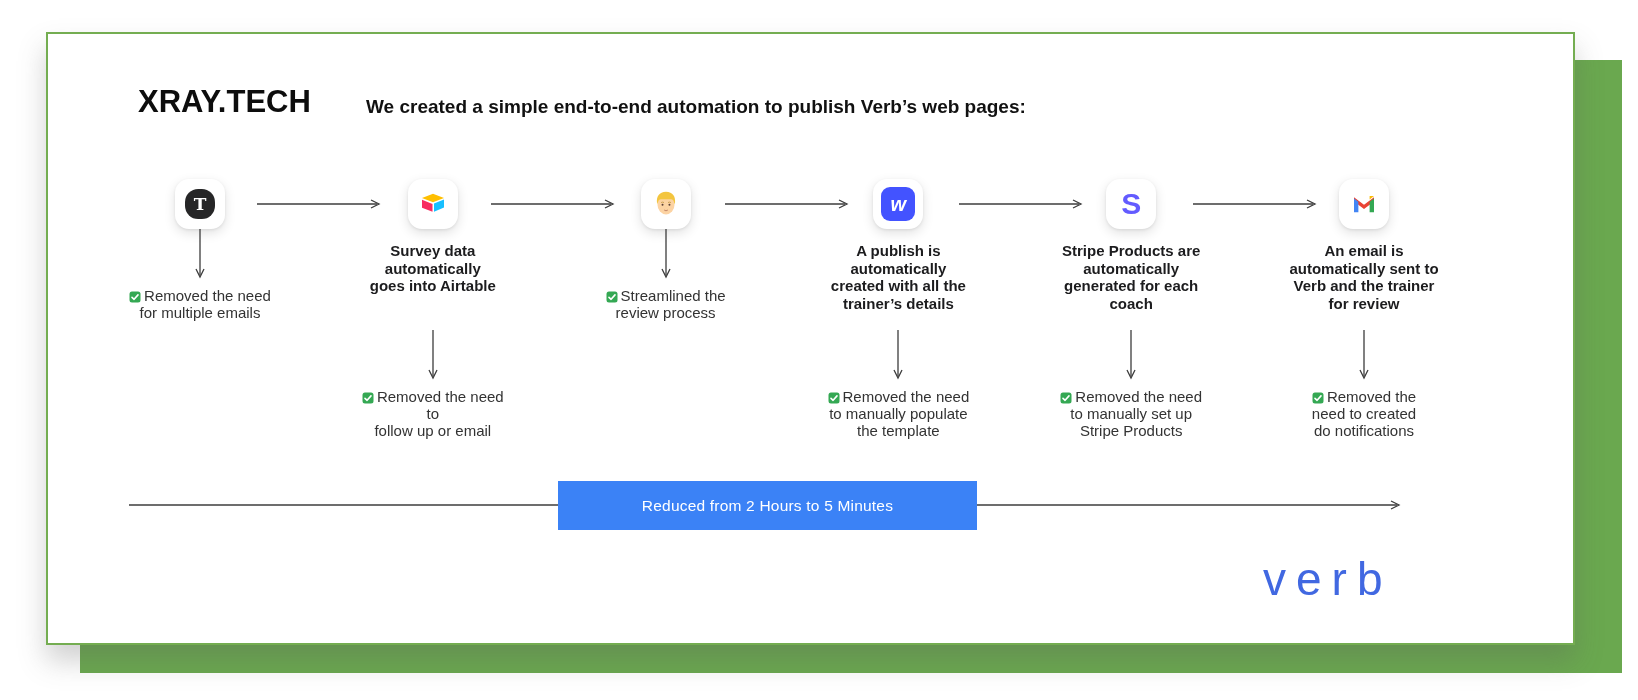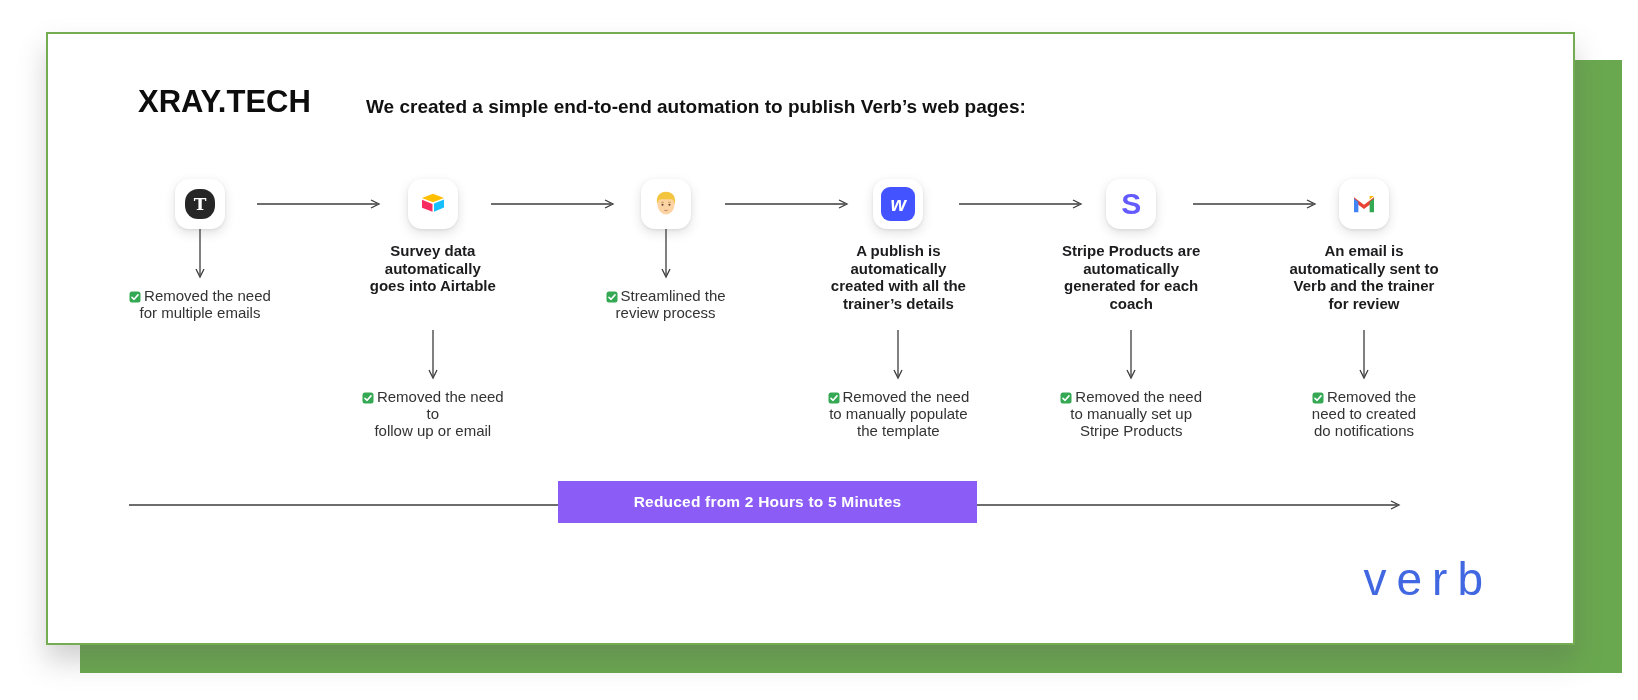--- a/index.html
+++ b/index.html
@@ -58,26 +58,26 @@
   .down-arrow{display:block;margin:0 0 8px 0;}
   .note{
     font-size:15px;line-height:17px;color:#333;white-space:normal;
     max-width:150px;
   }
   .note .check{vertical-align:-2px;margin-right:3px;}
   .note-text{white-space:pre-line;}
   .h-arrow{position:absolute;top:19px;}
   .timeline-arrow{position:absolute;left:81px;top:465px;}
   .banner{
-    position:absolute;left:510px;top:447px;width:419px;height:42px;
-    background:#8b5cf6;color:#fff;display:flex;align-items:center;justify-content:center;
-    font-size:15.5px;font-weight:700;letter-spacing:.2px;
+    position:absolute;left:510px;top:447px;width:419px;height:49px;
+    background:#3b82f6;color:#fff;display:flex;align-items:center;justify-content:center;
+    font-size:15.5px;font-weight:400;letter-spacing:.2px;
   }
   .verb-logo{
-    position:absolute;left:1215px;top:518px;width:230px;text-align:right;
+    position:absolute;left:1215px;top:518px;width:230px;text-align:left;
     color:#4168e1;font-size:46px;font-weight:500;letter-spacing:10px;
   }
 </style>
 </head>
 <body>
 
 <div class="green-shadow"></div>
 
 <div class="card">
 

